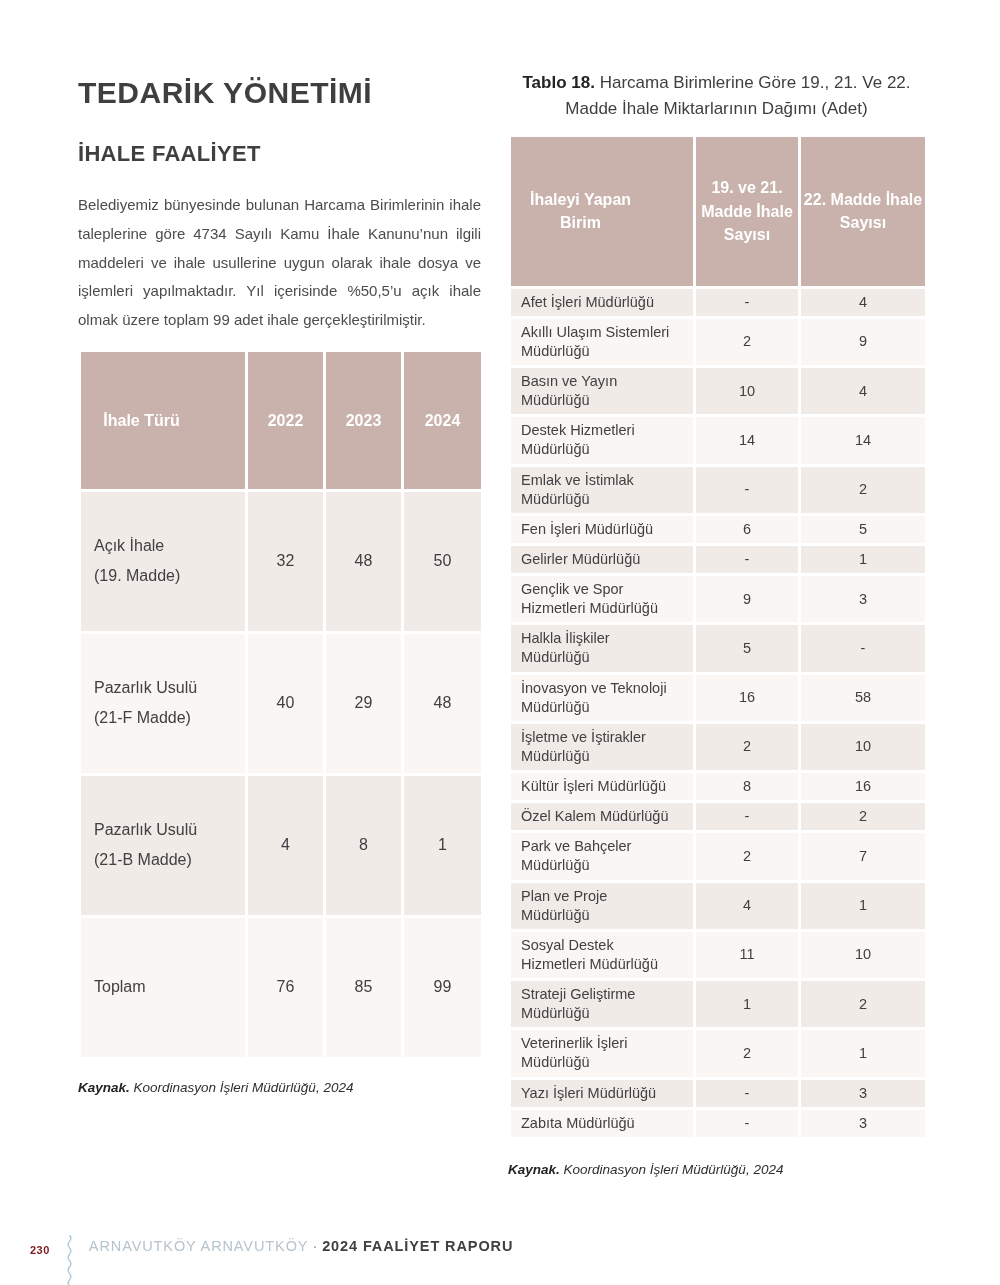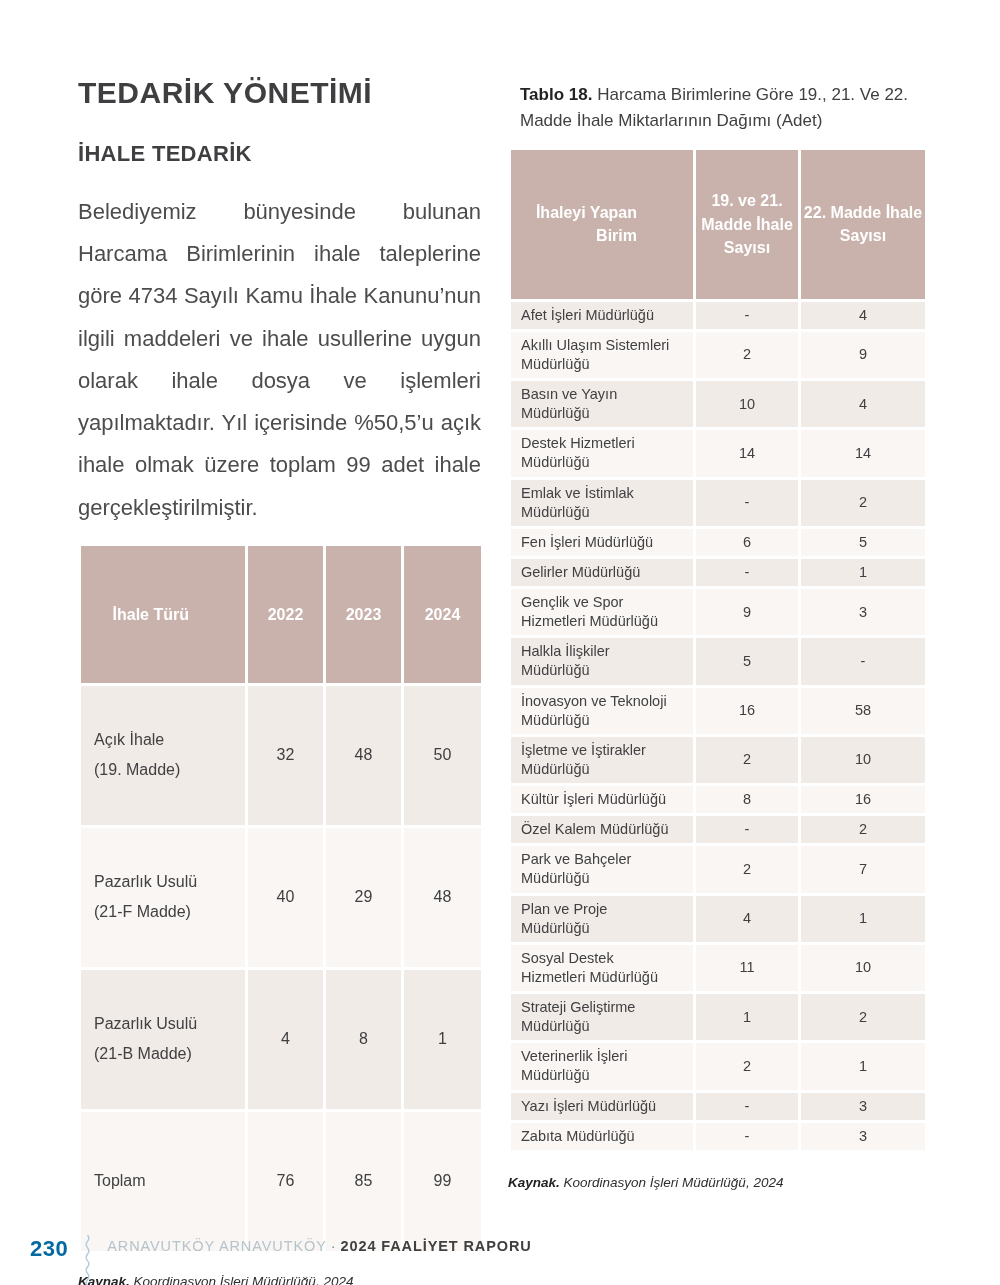--- a/index.html
+++ b/index.html
@@ -33,53 +33,53 @@
   }
   .doc-subtitle {
     margin: 31px 0 0 0;
     font-size: 22px;
     font-weight: 700;
     letter-spacing: 0.3px;
     color: #3f3f41;
   }
   .body-par {
     margin: 24px 0 0 0;
-    font-size: 22px;
+    font-size: 15px;
     line-height: 1.92;
     text-align: justify;
     color: #4c4c4e;
   }
   .tbl-caption {
     margin: 21px 0 0 0;
     font-size: 16.5px;
     line-height: 1.5;
     color: #3f3f41;
   }
-  .col-right .tbl-caption { margin: 12px; font-size: 17px; line-height: 1.55; }
+  .col-right .tbl-caption { margin: 0; font-size: 17px; line-height: 1.55; text-align: center; }
   .cap-bold { font-weight: 700; color: #232323; }
 
   table {
     border-collapse: collapse;
     table-layout: fixed;
   }
   #table17 { margin-top: 14px; width: 403px; }
   #table18 { margin-top: 11px; width: 417px; }
   th, td { border: 3px solid #ffffff; }
   th {
     background: #c9b2ab;
     color: #ffffff;
     font-weight: 700;
     font-size: 16px;
     text-align: center;
     vertical-align: middle;
     line-height: 1.45;
   }
   #table17 th { height: 140px; }
   #table18 th { height: 152px; }
-  th.label-h { text-align: right; padding-left: 13px; padding-right: 56px; }
+  th.label-h { text-align: center; padding-left: 13px; padding-right: 56px; }
 
   #table17 td { height: 142px; font-size: 16px; vertical-align: middle; }
   #table17 .label-cell { padding-left: 13px; line-height: 1.9; }
   #table18 td { padding: 4px 0; font-size: 14.5px; line-height: 1.32; vertical-align: middle; }
   #table18 .label-cell { padding-left: 10px; padding-right: 18px; }
   .num-cell { text-align: center; color: #3f3f41; }
   tbody tr:nth-child(odd) td  { background: #f1ebe7; }
   tbody tr:nth-child(even) td { background: #f9f6f3; }
 
   .kaynak {
@@ -94,24 +94,24 @@
 
   .footer {
     position: absolute;
     left: 30px;
     top: 1234px;
     display: flex;
     align-items: flex-start;
     gap: 15px;
   }
   .page-number {
-    font-size: 22px;
+    font-size: 11px;
     font-weight: 700;
-    color: #0369a1;
-    margin-top: 2px;
+    color: #7f1d1d;
+    margin-top: 10px;
     letter-spacing: 0.5px;
   }
   .footer-wave { margin-top: 1px; }
   .footer-brand {
     margin-top: 4px;
     font-size: 14.5px;
     letter-spacing: 0.9px;
   }
   .brand-light { color: #b5c3cc; }
   .brand-sep   { color: #6d8startup; color: #6d8a9a; margin: 0 4px; }
@@ -119,21 +119,21 @@
 </style>
 </head>
 <body>
 
 <div class="page">
 
   <div class="columns">
 
     <div class="col-left">
       <h1 class="doc-title">TEDARİK YÖNETİMİ</h1>
-      <h2 class="doc-subtitle">İHALE TEDARİK</h2>
+      <h2 class="doc-subtitle">İHALE FAALİYET</h2>
       <p class="body-par">Belediyemiz bünyesinde bulunan Harcama Birimlerinin ihale taleplerine göre 4734 Sayılı Kamu İhale Kanunu’nun ilgili maddeleri ve ihale usullerine uygun olarak ihale dosya ve işlemleri yapılmaktadır. Yıl içerisinde %50,5’u açık ihale olmak üzere toplam 99 adet ihale gerçekleştirilmiştir.</p>
 
 
       <table id="table17">
         <colgroup>
           <col style="width:167px">
             <col style="width:78px">
             <col style="width:78px">
             <col style="width:80px">
         </colgroup>

